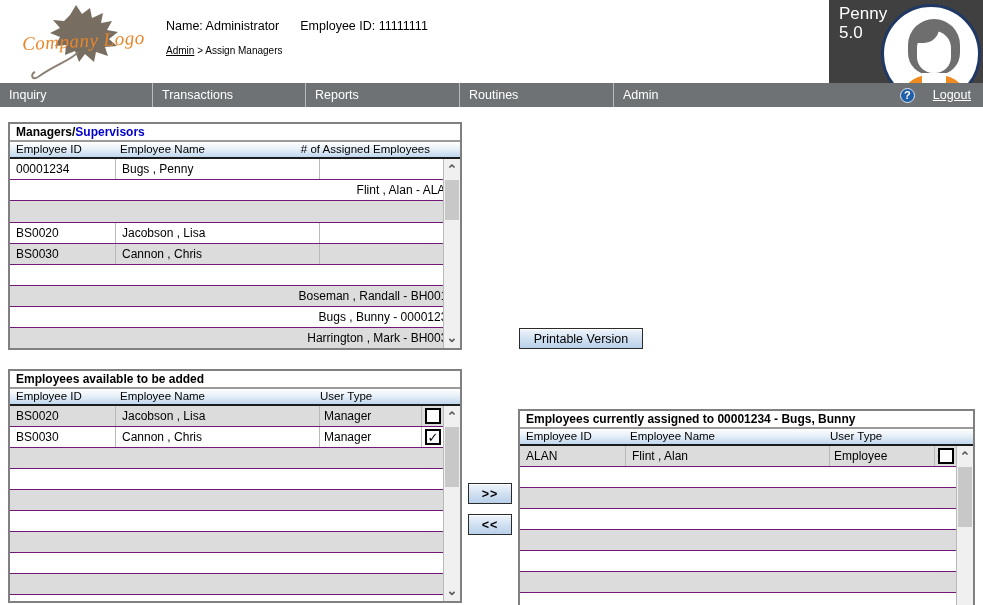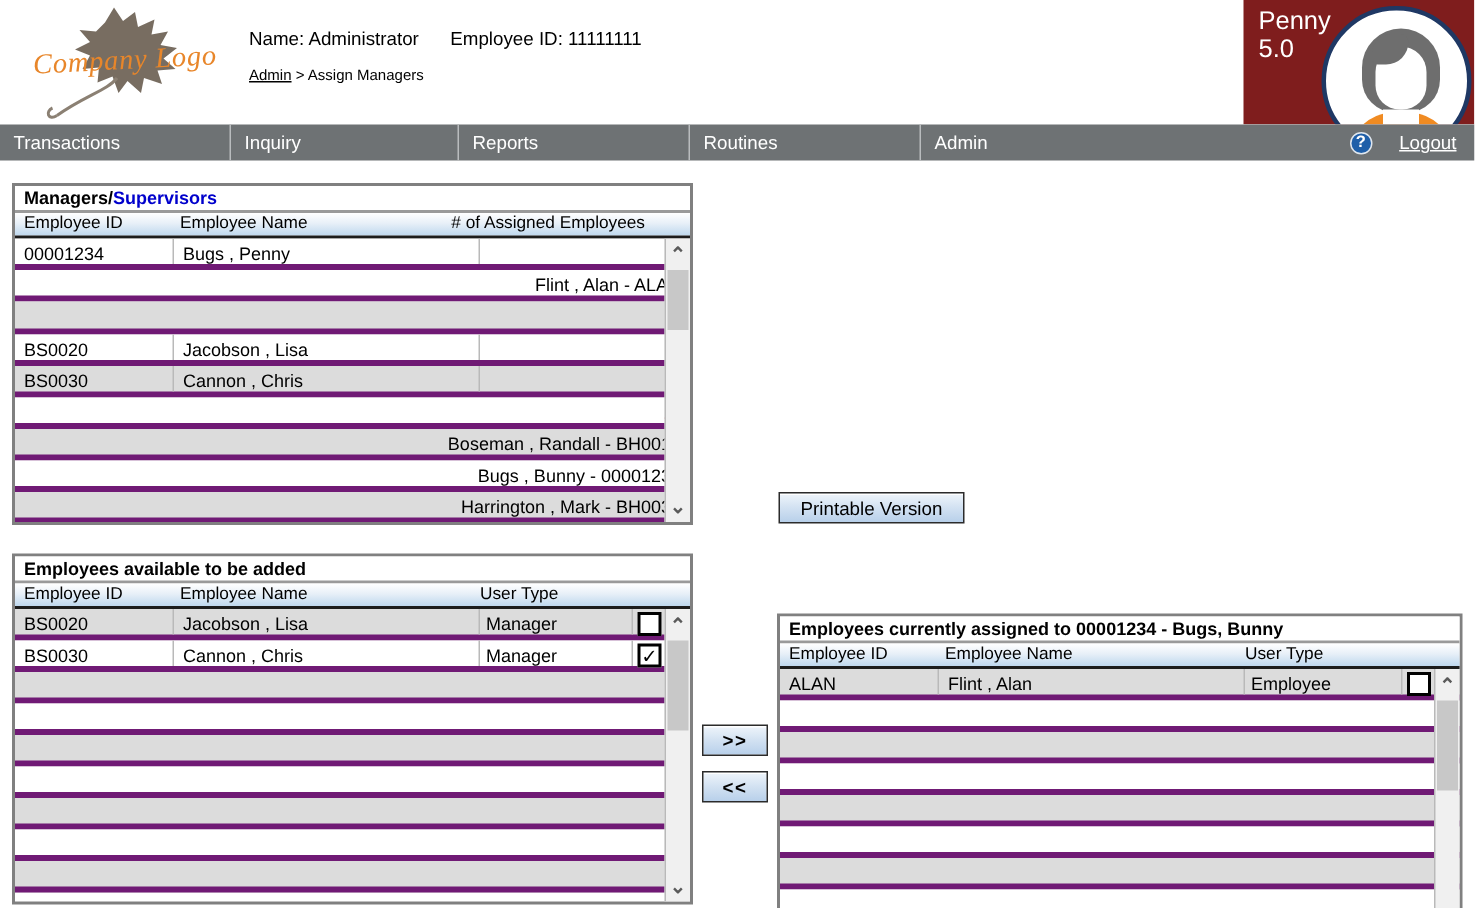--- a/index.html
+++ b/index.html
@@ -42,21 +42,21 @@
     position: absolute; left: 166px; top: 45px;
     font-size: 10px; color: #000;
     white-space: nowrap;
   }
   #breadcrumb a {
     color: #000; text-decoration: underline;
   }
   #penny-panel {
     position: absolute; right: 0; top: 0;
     width: 154px; height: 83px;
-    background: #7f1d1d;
+    background: #404040;
     overflow: hidden;
   }
   #penny-name {
     position: absolute; left: 10px; top: 4px;
     color: #ffffff; font-size: 17px; line-height: 19px;
     font-family: "Liberation Sans", sans-serif;
   }
   #penny-avatar {
     position: absolute; left: 52px; top: 4px;
     width: 100px; height: 100px;
@@ -162,21 +162,21 @@
     white-space: nowrap;
   }
   .colhead span.nolink { text-decoration: none; }
   .grid {
     position: relative;
     overflow: hidden;
   }
   .row {
     position: relative;
     height: 21px;
-    border-bottom: 4px solid #701a75;
+    border-bottom: 1px solid #701a75;
     font-size: 12px;
     color: #000;
   }
   .row.odd  { background: #DCDCDC; }
   .row.even { background: #FFFFFF; }
   .row.tall { height: 22px; }
   .cell {
     position: absolute; top: 3px;
     white-space: nowrap;
   }
@@ -272,25 +272,25 @@
       <div id="avatar-hair"></div>
       <div id="avatar-face"></div>
       <div id="avatar-hairfringe"></div>
       <div id="avatar-body"></div>
       <div id="avatar-collar"></div>
     </div>
   </div>
 </div>
 
 <div id="navbar">
+  <div class="nav-item" style="width:152px">
+    <span>Inquiry</span>
+  </div>
   <div class="nav-item" style="width:153px">
     <span>Transactions</span>
-  </div>
-  <div class="nav-item" style="width:152px">
-    <span>Inquiry</span>
   </div>
   <div class="nav-item" style="width:154px">
     <span>Reports</span>
   </div>
   <div class="nav-item" style="width:154px">
     <span>Routines</span>
   </div>
   <div class="nav-item" style="width:160px">
     <span>Admin</span>
   </div>

